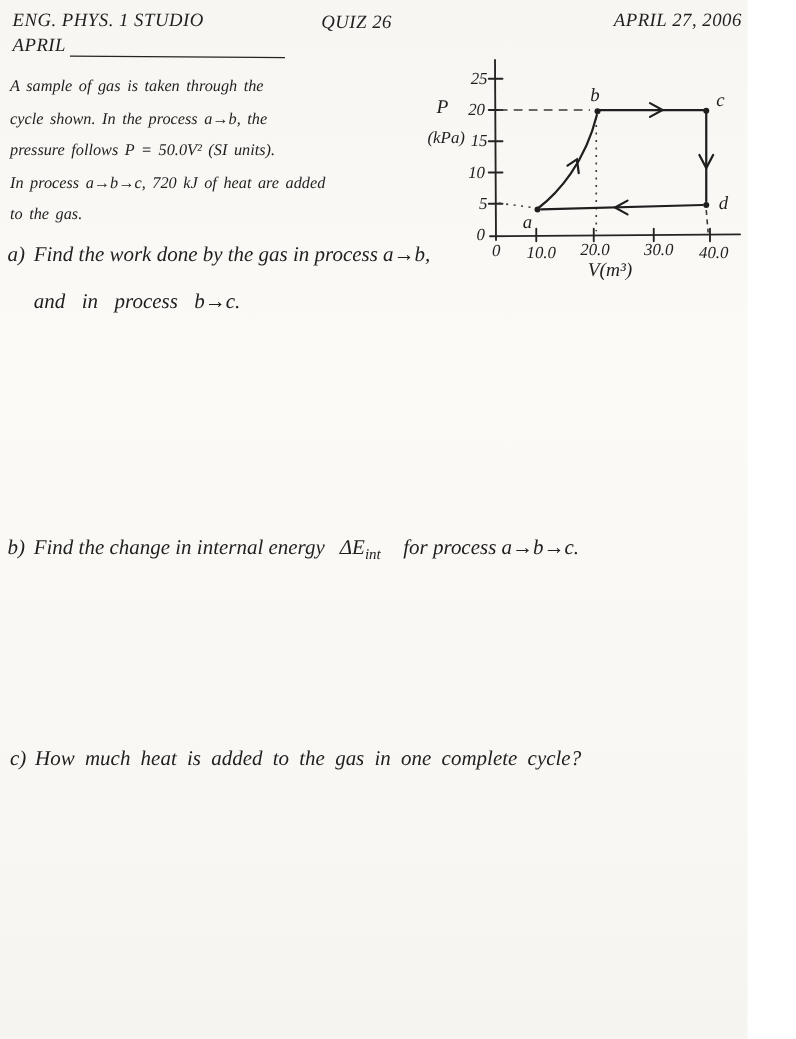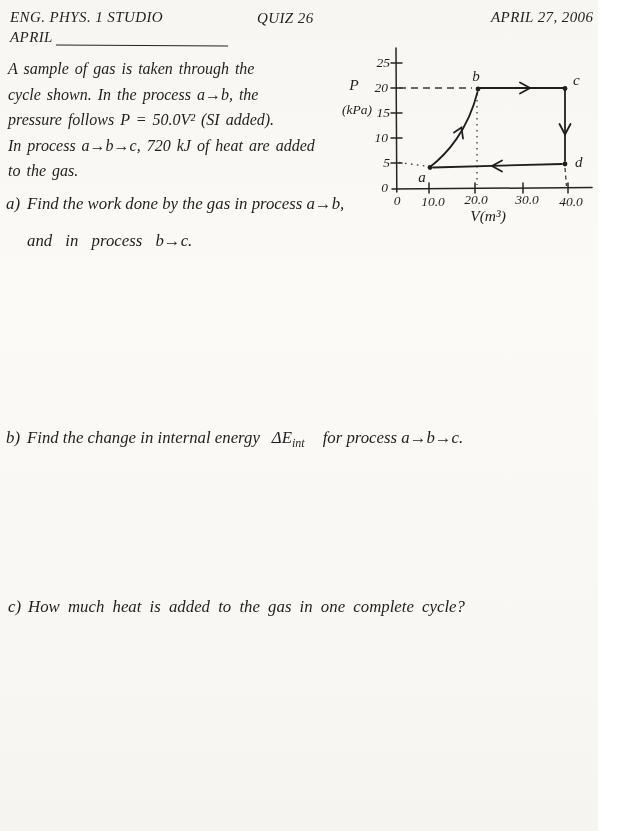--- a/index.html
+++ b/index.html
@@ -8,21 +8,21 @@
     background: linear-gradient(180deg,#f7f6f2 0%, #fbfaf7 35%, #f8f7f3 80%, #f5f4f0 100%);
     overflow:hidden;
     font-family:"Liberation Serif", serif;
     color:#1f1f1f;
   }
   .hw { font-family:"Liberation Serif", serif; font-style:italic; color:#1f1f1f; }
   .abs { position:absolute; }
   .hdr { font-size:15px; letter-spacing:.4px; font-style:italic; white-space:nowrap; }
   .name-row { display:flex; align-items:flex-end; }
   .name-line { display:inline-block; width:172px; border-bottom:1.8px solid #242424; height:14px; margin-left:3px; transform:rotate(.4deg); }
-  .para div { font-size:16px; line-height:25.5px; white-space:nowrap; word-spacing:2px; }
+  .para div { font-size:13px; line-height:25.5px; white-space:nowrap; word-spacing:2px; }
   .q { font-size:16.8px; white-space:nowrap; }
   .q .qlabel { margin-right:7px; }
   .q2 { margin-top:17px; margin-left:21px; word-spacing:9px; }
   .qb span { display:inline; }
   .qb .sym { margin-left:12px; }
   .qb .suf { margin-left:18px; }
   sub { font-size:12px; font-style:italic; }
   svg text { font-family:"Liberation Serif", serif; font-style:italic; fill:#1f1f1f; }
   .tick-label { font-size:13.5px; }
   .pt-label { font-size:15px; }
@@ -38,21 +38,21 @@
   <div class="abs hdr" style="left:491px; top:9px;">APRIL 27, 2006</div>
 
   <div class="abs name-row" style="left:10px; top:29px;">
     <span class="hdr">APRIL</span>
     <span class="name-line"></span>
   </div>
 
   <div class="abs para hw" style="left:8px; top:56px;">
     <div>A sample of gas is taken through the</div>
     <div>cycle shown. In the process a→b, the</div>
-    <div>pressure follows P = 50.0V² (SI added).</div>
+    <div>pressure follows P = 50.0V² (SI units).</div>
     <div>In process a→b→c, 720 kJ of heat are added</div>
     <div>to the gas.</div>
   </div>
 
   <svg class="abs" style="left:330px; top:40px;" width="307" height="200" viewBox="0 0 307 200">
 
     <g stroke="#242424" stroke-width="1.5" fill="none" stroke-linecap="round">
       <path d="M66,8 L66.8,152"></path>
       <path d="M62,149 L262,147.5"></path>
 

